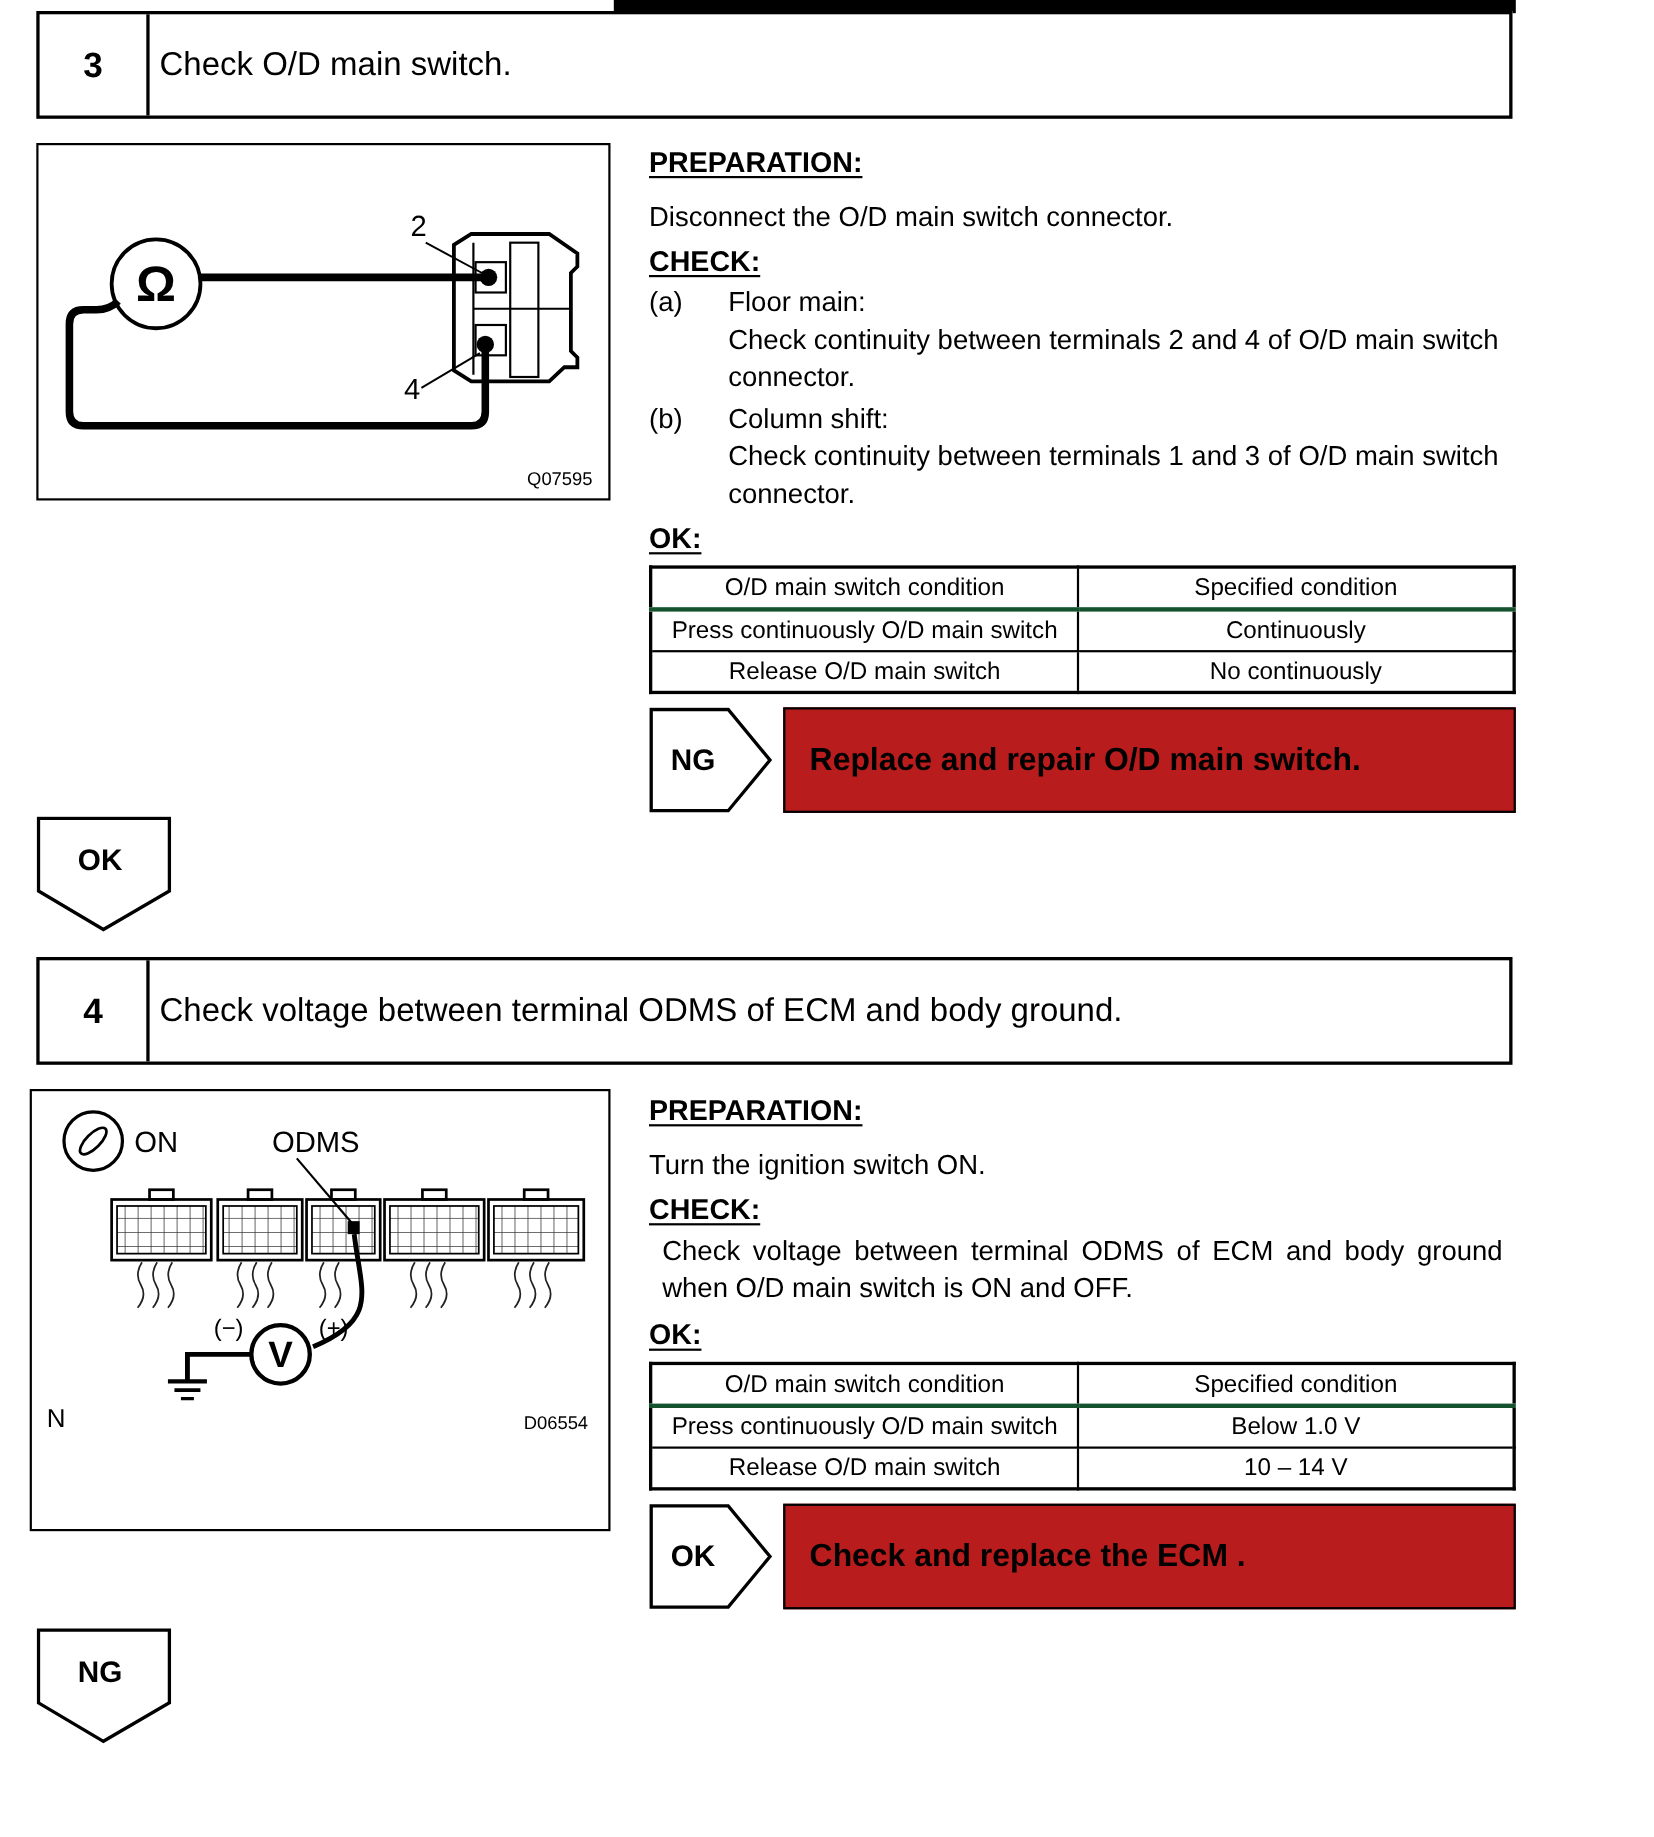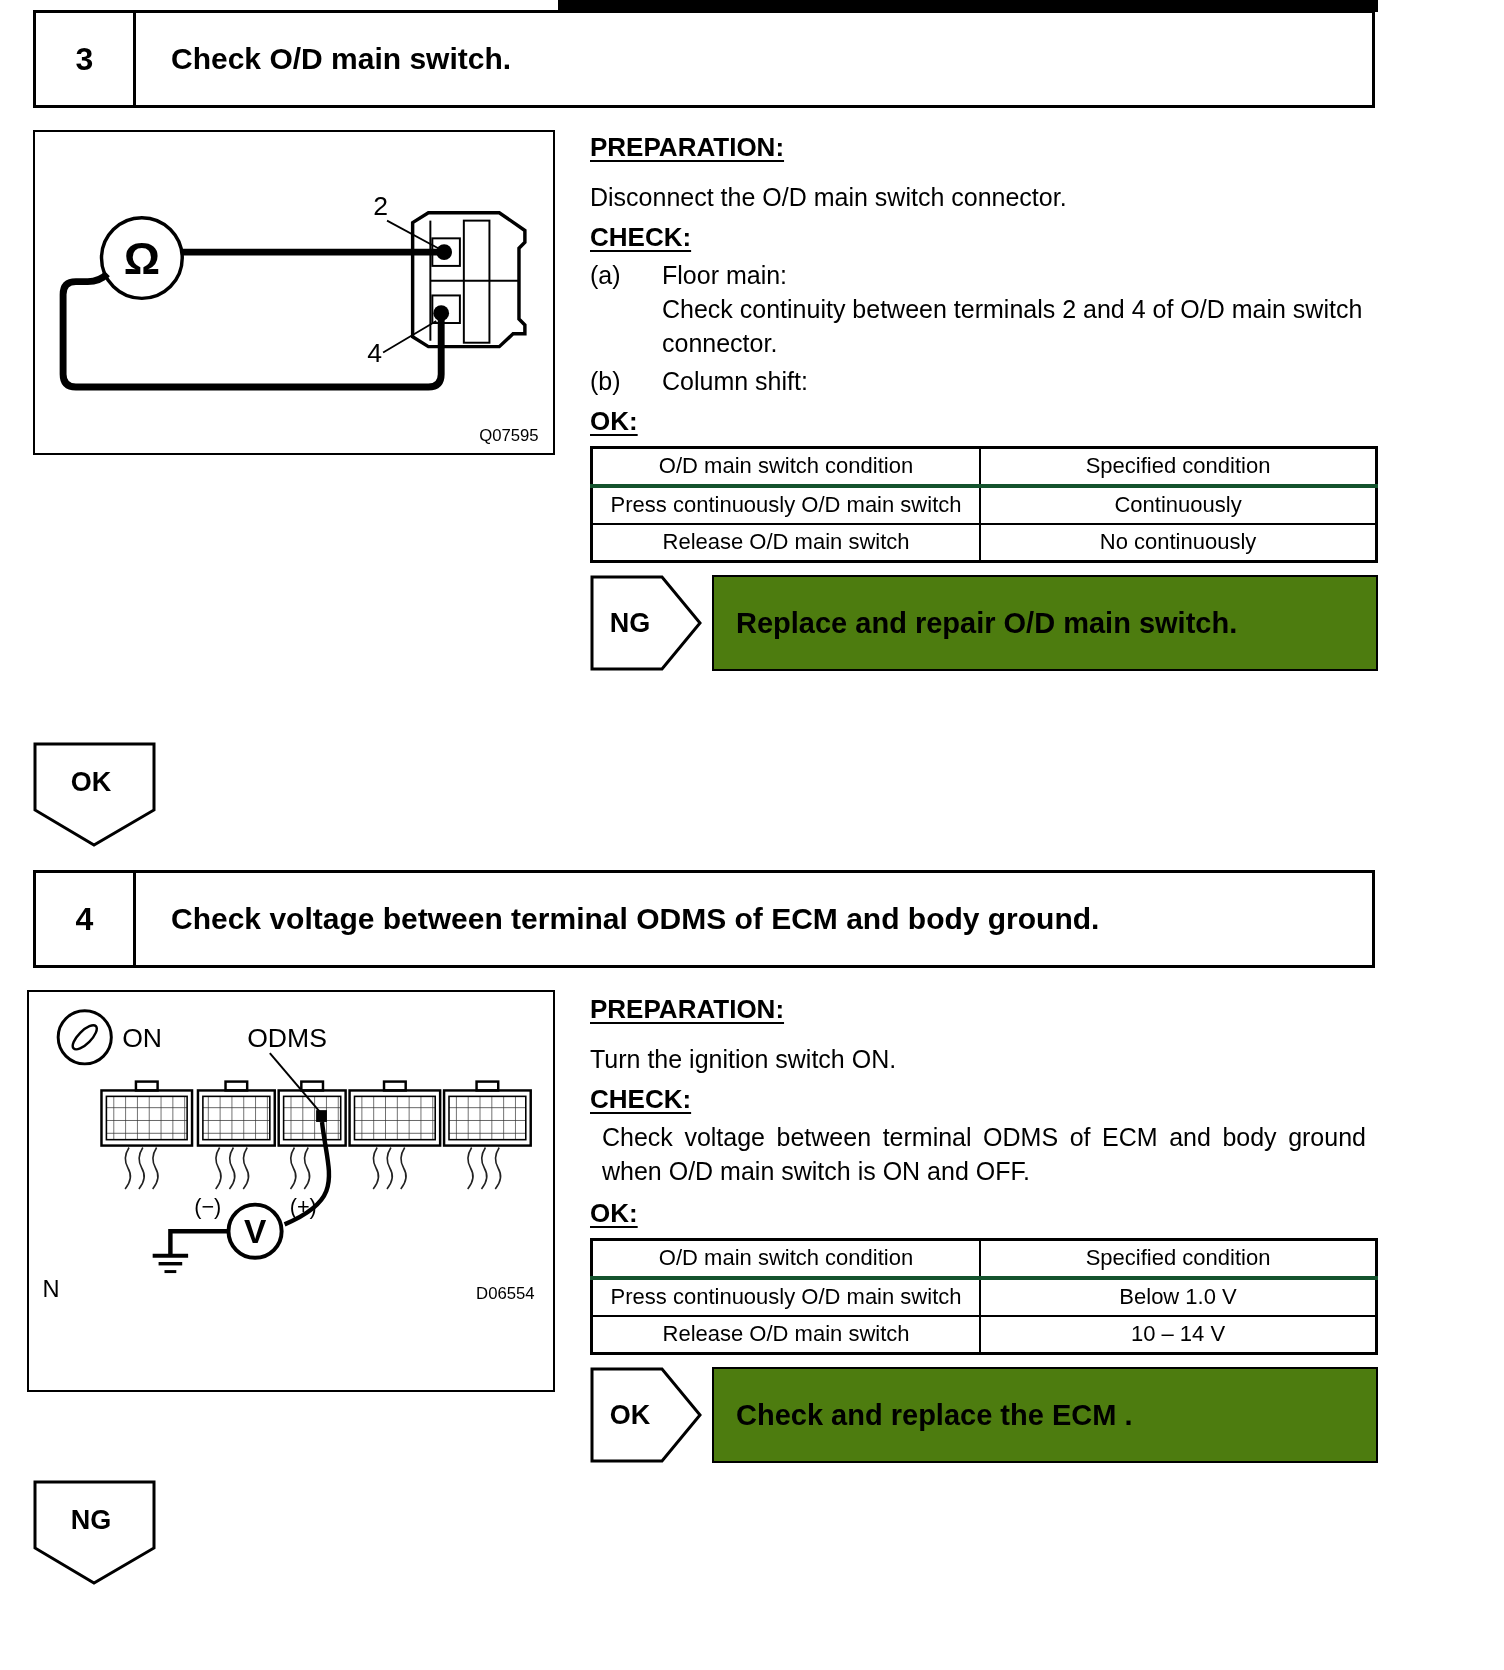--- a/index.html
+++ b/index.html
@@ -4,41 +4,41 @@
 <style>
   * { box-sizing: border-box; }
   html,body { margin:0; padding:0; background:#fff; }
   .page { position:relative; width:1504px; height:1670px; background:#fff; color:#000;
           font-family:"Liberation Sans", sans-serif; overflow:hidden; }
   .top-bar { position:absolute; left:558px; top:0; width:820px; height:12px; background:#000; }
 
   .step-header { position:absolute; border:3px solid #000; display:flex; align-items:stretch; background:#fff; }
   .step-num { width:100px; flex:0 0 100px; border-right:3px solid #000; display:flex;
               align-items:center; justify-content:center; font-size:32px; font-weight:bold; }
-  .step-title { flex:1; display:flex; align-items:center; padding-left:35px; font-size:30px; font-weight:bold; }
+  .step-title { flex:1; display:flex; align-items:center; padding-left:9px; font-size:30px; font-weight:normal; }
 
   .figure-box { position:absolute; border:2.5px solid #000; background:#fff; }
 
   .flow { position:absolute; line-height:34px; font-size:25px; }
   .sec-label { font-weight:bold; font-size:26px; text-decoration:underline;
                text-decoration-thickness:2px; text-underline-offset:4px; margin:0 0 4px; }
   .prep-text { margin:16px 0 6px; }
   .check-item { display:flex; margin:0 0 4px; }
   .check-item .marker { width:72px; flex:0 0 72px; }
   .check-item.last { margin-bottom:6px; }
   .ok-label { margin-bottom:8px; }
   .justify { text-align:justify; margin:0 12px 8px; }
 
   .spec-table { border-collapse:collapse; width:100%; margin:0 0 12px; border:3px solid #000; }
   .spec-table td { border:2px solid #000; text-align:center; font-size:22px; height:38px; padding:0 6px; }
   .spec-table tr.head td { border-bottom:4px solid #14532d; }
 
   .result-row { display:flex; gap:10px; height:96px; }
   .action-box { flex:1; border:2.5px solid #000; display:flex; align-items:center;
-                padding-left:22px; font-size:29px; font-weight:bold; background:#4d7c0f; }
+                padding-left:22px; font-size:29px; font-weight:bold; background:#b91c1c; }
 
   .connector-arrow { position:absolute; }
   svg text { font-family:"Liberation Sans", sans-serif; fill:#000; }
   .badge-text, .arrow-text { font-size:27px; font-weight:bold; }
 </style>
 </head>
 <body>
 
 <div class="page">
 
@@ -87,20 +87,21 @@
       <div class="item-body">
         <div>Floor main:</div>
         <div>Check continuity between terminals 2 and 4 of O/D main switch connector.</div>
       </div>
     </div>
 
     <div class="check-item last">
       <span class="marker">(b)</span>
       <div class="item-body">
         <div>Column shift:</div>
+        <div>Check continuity between terminals 1 and 3 of O/D main switch connector.</div>
       </div>
     </div>
 
     <div class="sec-label ok-label">OK:</div>
 
     <table class="spec-table">
       <colgroup>
           <col style="width:49.5%">
           <col style="width:50.5%">
         </colgroup>

